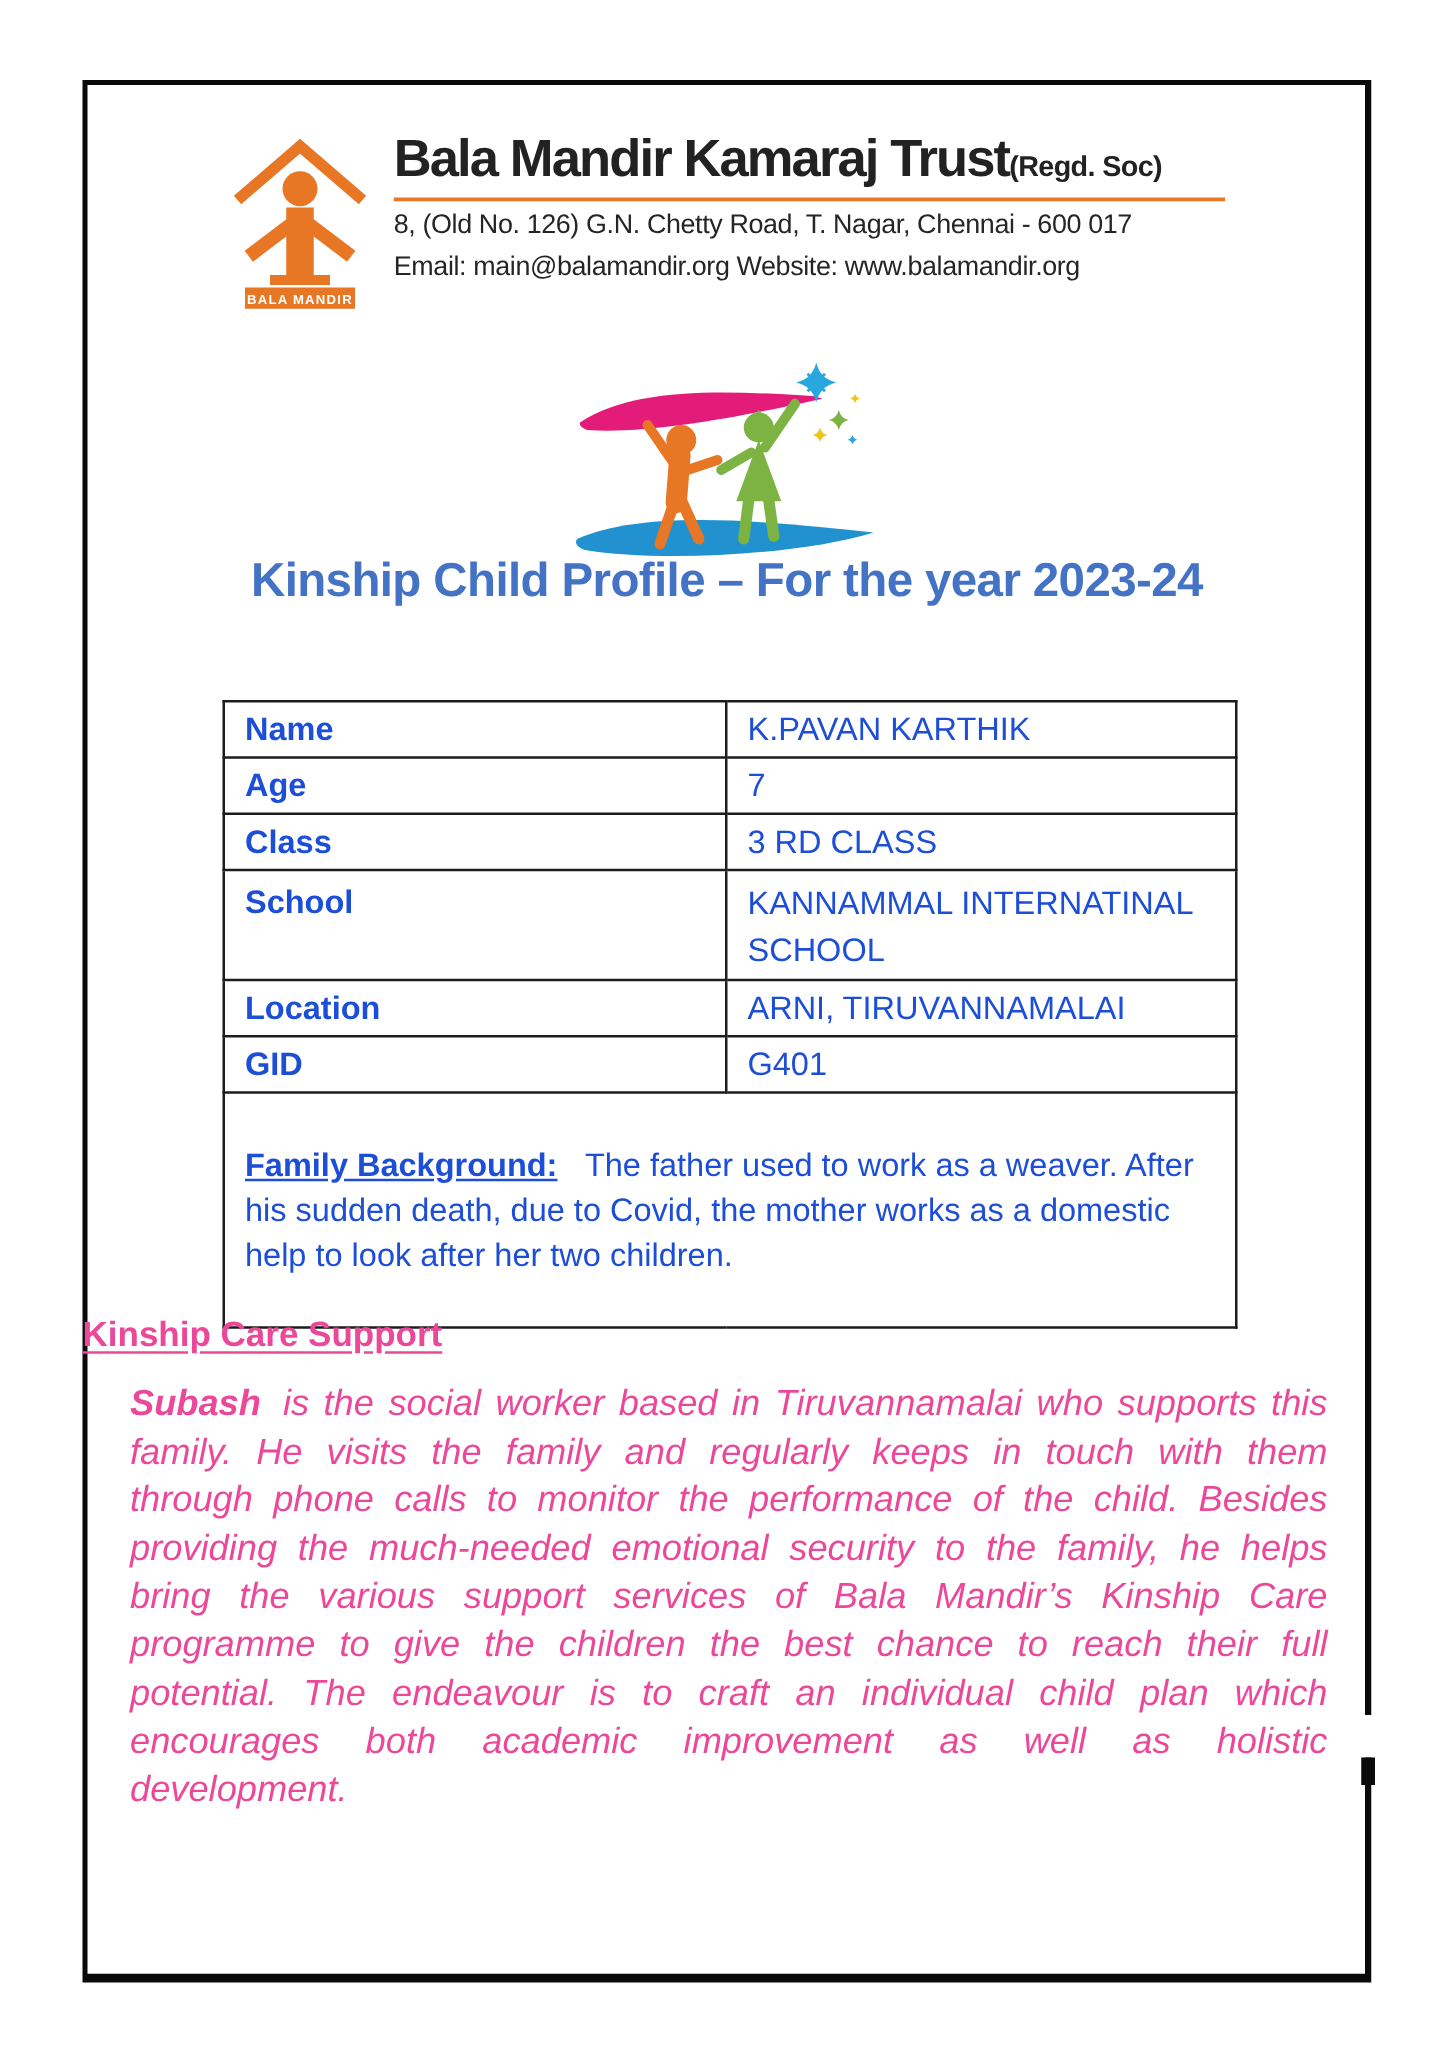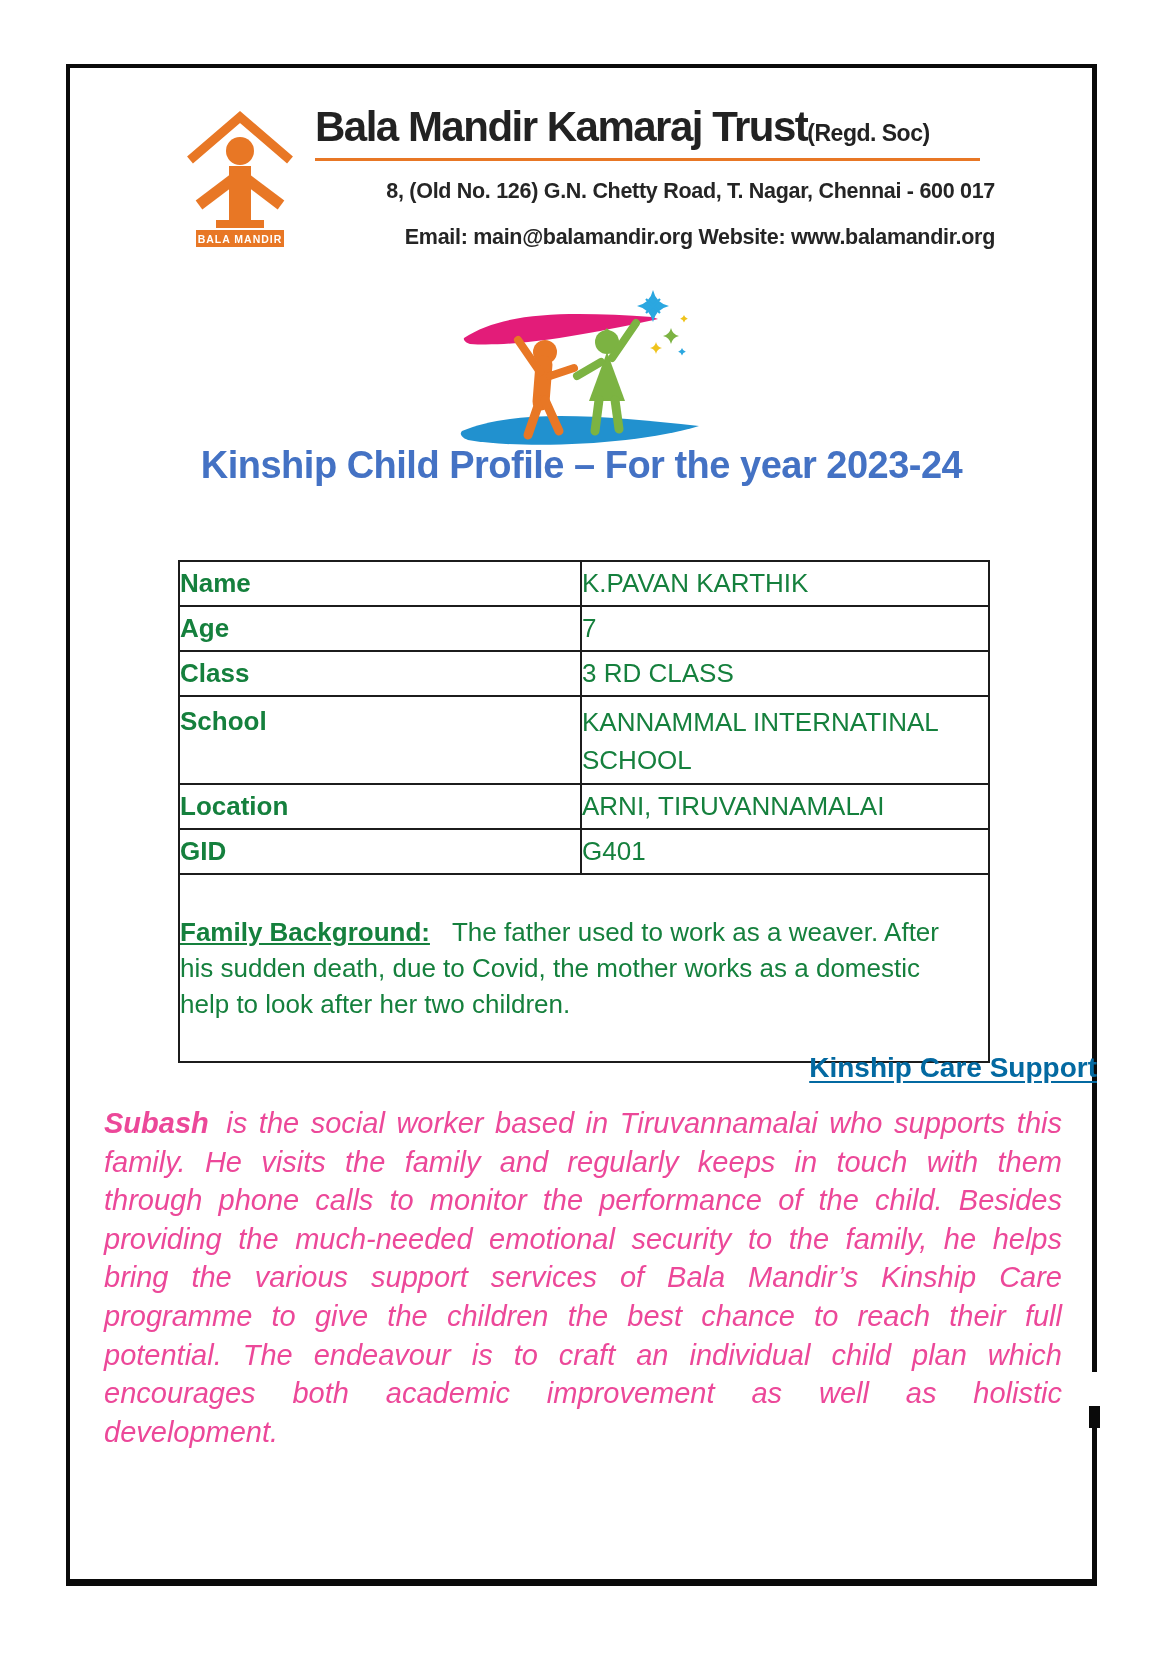--- a/index.html
+++ b/index.html
@@ -42,23 +42,23 @@
     color: #222222; display: inline;
   }
   .org-suffix {
     font-size: 23px; font-weight: bold; color: #222222;
     display: inline; margin-left: 0; letter-spacing: -0.5px;
   }
   .org-rule {
     margin-top: 7px; width: 665px; height: 3px; background: #E87725;
   }
   .addr {
-    margin-top: 16px;
-    font-size: 21.5px; font-weight: 700; color: #252525;
-    line-height: 29.5px; letter-spacing: -0.3px; text-align: right;
+    margin-top: 4px;
+    font-size: 21.5px; font-weight: 400; color: #252525;
+    line-height: 29.5px; letter-spacing: -0.3px;
   }
 
   
   .children-logo { position: absolute; left: 456px; top: 288px; }
 
   
   .doc-title {
     position: absolute; left: 66px; top: 444px; width: 1031px;
     text-align: center;
     font-size: 38px; font-weight: bold; letter-spacing: -0.5px;
@@ -66,23 +66,23 @@
   }
 
   
   table.profile {
     position: absolute; left: 178px; top: 560px;
     width: 810px; border-collapse: collapse; table-layout: fixed;
   }
   table.profile td {
     border: 2px solid #1c1c1c;
     font-size: 26px; line-height: 36px;
-    padding: 3px 12px 4px 0;
+    padding: 3px 12px 4px 16px;
     vertical-align: middle;
-    color: #15803d;
+    color: #1d4ed8;
   }
   table.profile col.c1 { width: 402px; }
   table.profile col.c2 { width: 408px; }
   td.lbl { font-weight: bold; }
   tr.r-name td { height: 42px; }
   tr.r-age td { height: 38px; }
   tr.r-class td { height: 38px; }
   tr.r-school td { height: 76px; }
   tr.r-location td { height: 38px; }
   tr.r-gid td { height: 38px; }
@@ -91,22 +91,22 @@
     padding-top: 8px; line-height: 38px;
   }
   .fb-label {
     font-weight: bold; text-decoration: underline;
     margin-right: 22px;
   }
 
   
   .support-heading {
     position: absolute; left: 66px; top: 1052px; width: 1031px;
-    text-align: right;
-    font-size: 28px; font-weight: bold; color: #0369a1;
+    text-align: left;
+    font-size: 28px; font-weight: bold; color: #ec4899;
     text-decoration: underline;
     text-underline-offset: 4px;
   }
   .support-para {
     position: absolute; left: 104px; top: 1104px; width: 958px;
     font-size: 29px; font-style: italic; color: #ec4899;
     line-height: 38.6px;
     text-align: justify;
     word-spacing: 3px;
   }

